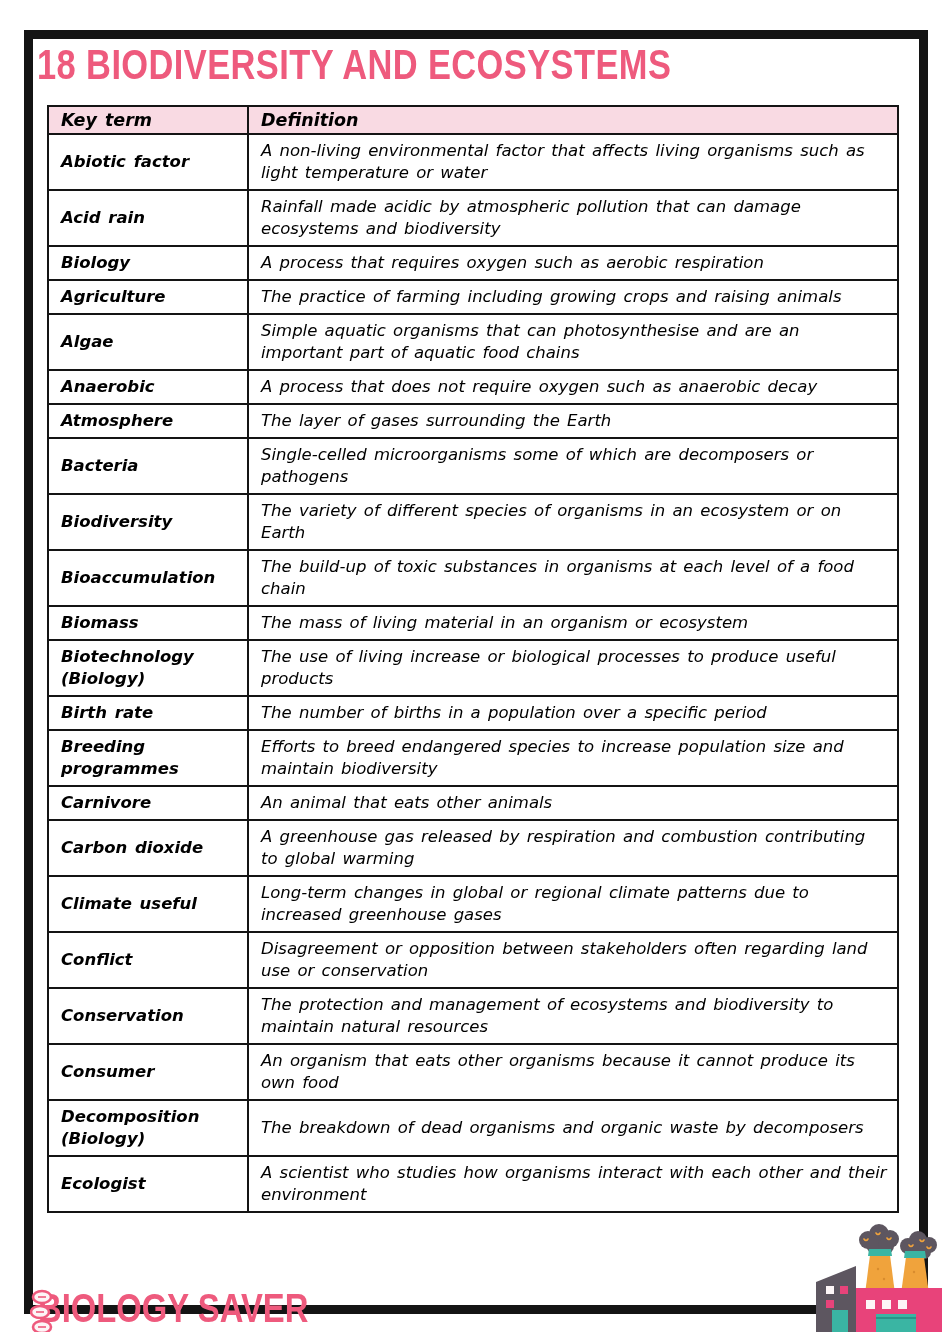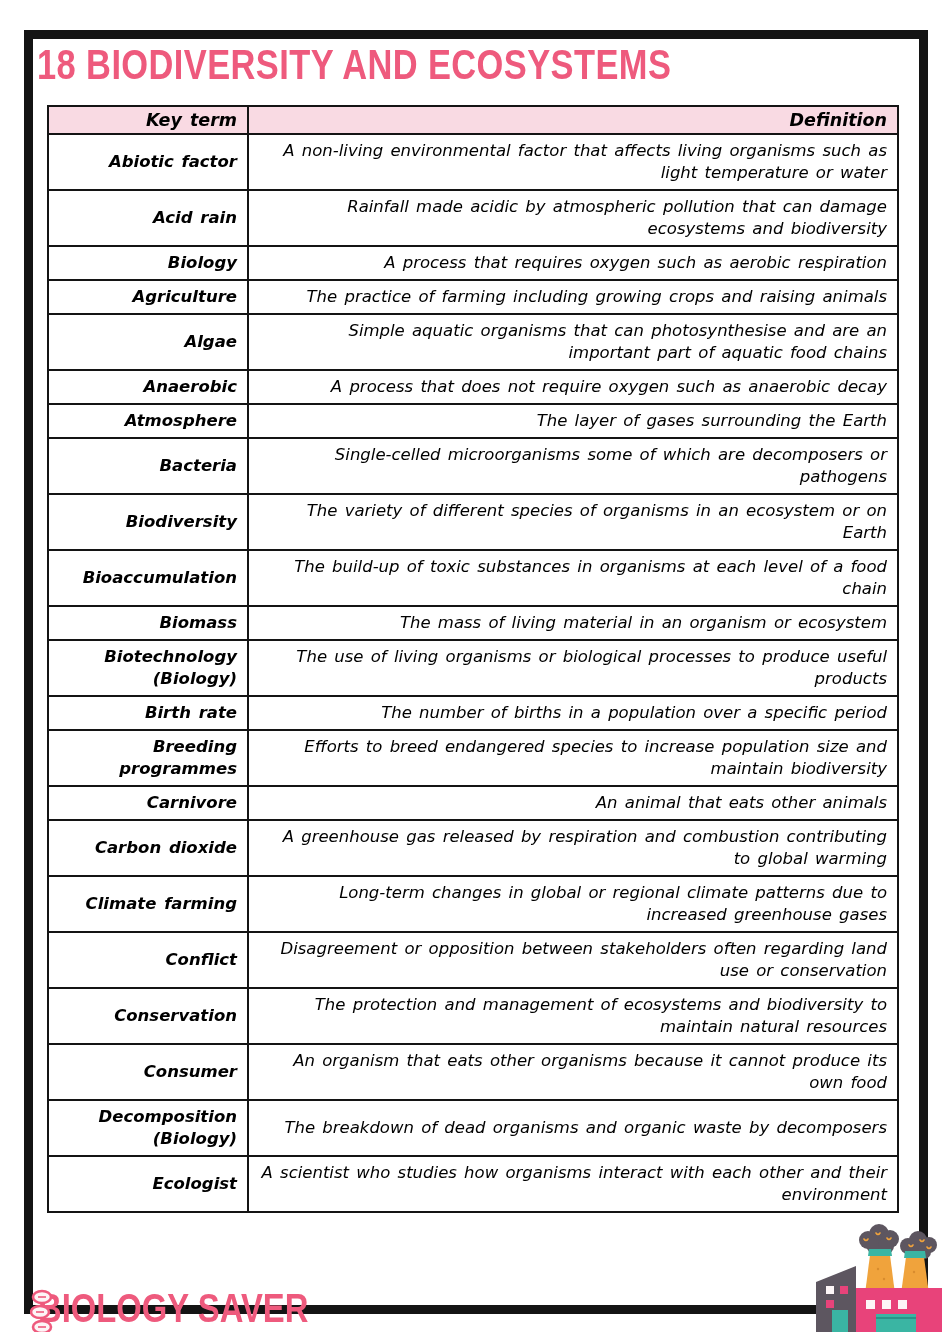--- a/index.html
+++ b/index.html
@@ -30,21 +30,21 @@
   }
 
   table.glossary{
     position:absolute;left:47px;top:105px;width:852px;
     border-collapse:collapse;table-layout:fixed;
     font-family:"DejaVu Sans",sans-serif;font-style:italic;
   }
   .glossary col.c-term{width:200px;}
   .glossary th,.glossary td{
     border:2.5px solid var(--frame-color);
-    text-align:right;vertical-align:middle;
+    text-align:left;vertical-align:middle;
     word-spacing:2px;
   }
   .glossary th{
     background:var(--header-row-bg);
     font-size:17.5px;font-weight:bold;
     padding:3px 10px 3px 12px;height:28px;
   }
   .glossary td{font-size:16.5px;line-height:22px;padding:5px 10px 5px 12px;}
   .glossary td.term{font-weight:bold;}
 
@@ -125,40 +125,40 @@
       <tr>
         <td class="term">Bioaccumulation</td>
         <td class="def">The build-up of toxic substances in organisms at each level of a food chain</td>
       </tr>
       <tr>
         <td class="term">Biomass</td>
         <td class="def">The mass of living material in an organism or ecosystem</td>
       </tr>
       <tr>
         <td class="term">Biotechnology (Biology)</td>
-        <td class="def">The use of living organisms or biological processes to produce useful products</td>
+        <td class="def">The use of living increase or biological processes to produce useful products</td>
       </tr>
       <tr>
         <td class="term">Birth rate</td>
         <td class="def">The number of births in a population over a specific period</td>
       </tr>
       <tr>
         <td class="term">Breeding programmes</td>
         <td class="def">Efforts to breed endangered species to increase population size and maintain biodiversity</td>
       </tr>
       <tr>
         <td class="term">Carnivore</td>
         <td class="def">An animal that eats other animals</td>
       </tr>
       <tr>
         <td class="term">Carbon dioxide</td>
         <td class="def">A greenhouse gas released by respiration and combustion contributing to global warming</td>
       </tr>
       <tr>
-        <td class="term">Climate farming</td>
+        <td class="term">Climate useful</td>
         <td class="def">Long-term changes in global or regional climate patterns due to increased greenhouse gases</td>
       </tr>
       <tr>
         <td class="term">Conflict</td>
         <td class="def">Disagreement or opposition between stakeholders often regarding land use or conservation</td>
       </tr>
       <tr>
         <td class="term">Conservation</td>
         <td class="def">The protection and management of ecosystems and biodiversity to maintain natural resources</td>
       </tr>

